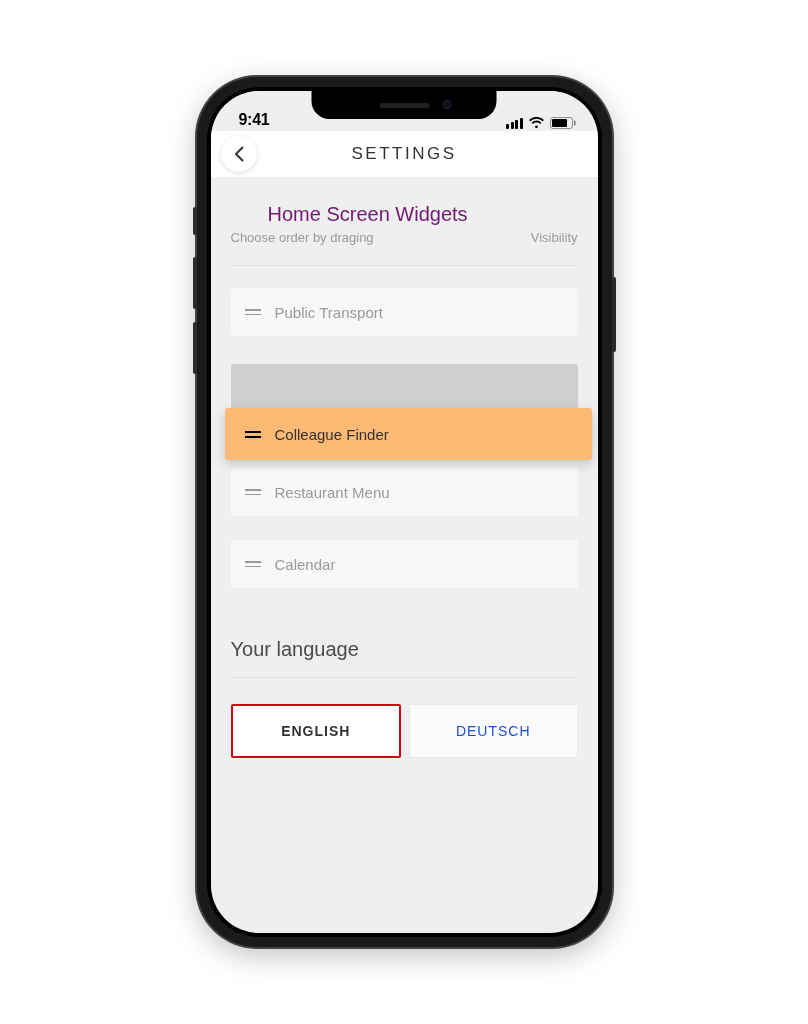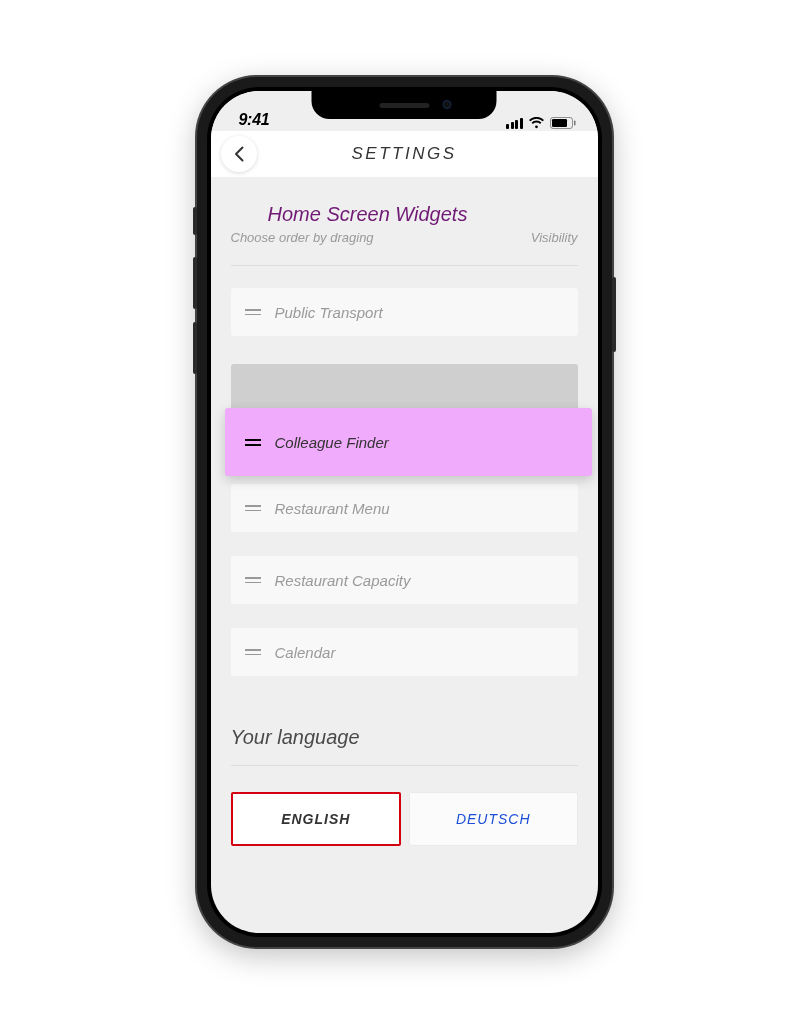--- a/index.html
+++ b/index.html
@@ -42,21 +42,20 @@
   .side-btn.l3 { left: -4px; top: 245px; width: 4px; height: 52px; }
   .side-btn.r1 { right: -4px; top: 200px; width: 4px; height: 75px; }
 
   .screen {
     position: relative;
     width: 100%;
     height: 100%;
     background: #efefef;
     border-radius: 48px;
     overflow: hidden;
-    font-style: italic;
   }
 
   
   .notch {
     position: absolute;
     top: 0;
     left: 50%;
     transform: translateX(-50%);
     width: 185px;
     height: 28px;
@@ -201,28 +200,28 @@
     width: 16px;
     height: 1.5px;
     background: #999;
   }
   .widget-label {
     font-size: 15px;
     color: #9a9a9a;
   }
 
   .widget-item.dragging {
-    background: #f0abfc;
+    background: #fdba74;
     box-shadow: 0 4px 12px rgba(0,0,0,0.18);
     position: relative;
     z-index: 5;
     margin-left: -6px;
     margin-right: -14px;
     padding-left: 20px;
-    height: 68px;
+    height: 52px;
   }
   .widget-item.dragging .handle span { background: #000; height: 2px; }
   .widget-item.dragging .widget-label { color: #333; }
 
   .widget-item.under {
     margin-top: -16px;
     position: relative;
     z-index: 1;
   }
 
@@ -346,27 +345,20 @@
           </div>
 
           <div class="widget-item under">
             <div class="handle">
                 <span></span>
                 <span></span>
               </div>
             <div class="widget-label">Restaurant Menu</div>
           </div>
 
-          <div class="widget-item">
-            <div class="handle">
-                <span></span>
-                <span></span>
-              </div>
-            <div class="widget-label">Restaurant Capacity</div>
-          </div>
 
           <div class="widget-item">
             <div class="handle">
                 <span></span>
                 <span></span>
               </div>
             <div class="widget-label">Calendar</div>
           </div>
 
         </div>

